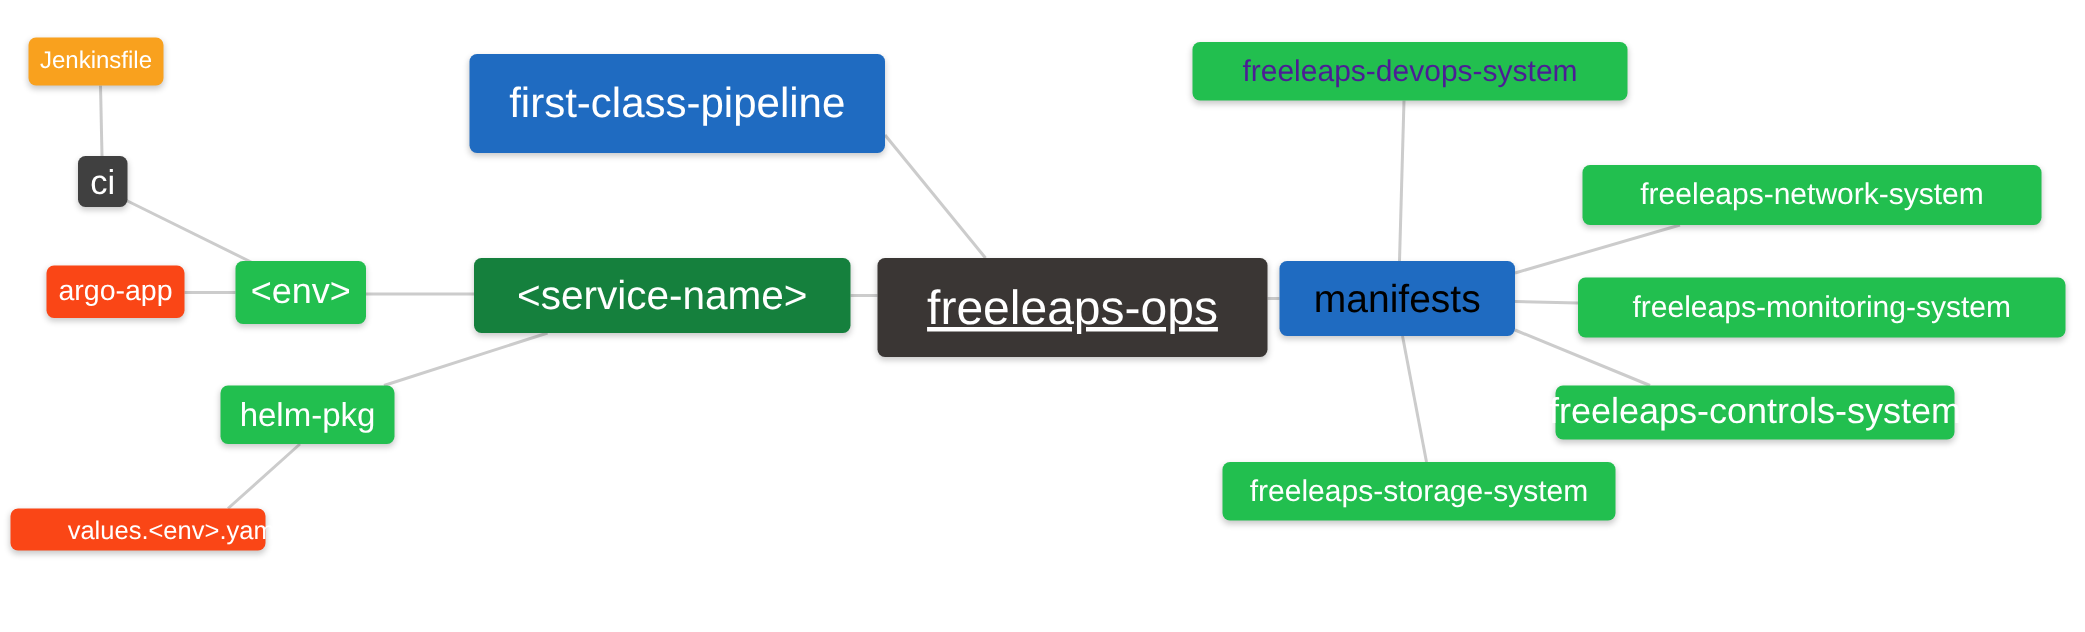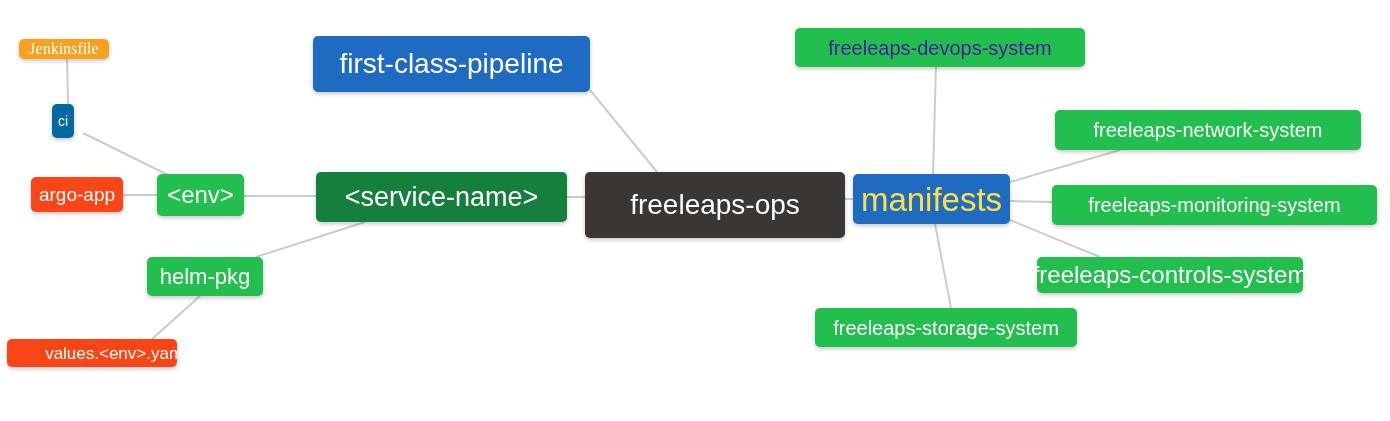--- a/index.html
+++ b/index.html
@@ -63,48 +63,48 @@
       <line x1="567" y1="197" x2="585" y2="197" stroke="#cccccc" stroke-width="2"></line>
       <line x1="590" y1="90" x2="657" y2="172" stroke="#cccccc" stroke-width="2"></line>
       <line x1="845" y1="199" x2="853" y2="199" stroke="#cccccc" stroke-width="2"></line>
       <line x1="933" y1="174" x2="936" y2="67" stroke="#cccccc" stroke-width="2"></line>
       <line x1="1010" y1="182" x2="1120" y2="150" stroke="#cccccc" stroke-width="2"></line>
       <line x1="1010" y1="201" x2="1052" y2="202" stroke="#cccccc" stroke-width="2"></line>
       <line x1="1010" y1="220" x2="1100" y2="257" stroke="#cccccc" stroke-width="2"></line>
       <line x1="935" y1="224" x2="951" y2="308" stroke="#cccccc" stroke-width="2"></line>
     </svg>
   <div class="node-layer">
-      <div class="node" style="left: 19px; top: 39px; width: 90px; height: 20px; font-size: 16px; background: rgb(249, 161, 30); color: rgb(255, 255, 255); font-family: Liberation Serif, serif;">
+      <div class="node" style="left: 19px; top: 25px; width: 90px; height: 32px; font-size: 16px; background: rgb(249, 161, 30); color: rgb(255, 255, 255);">
         <span>Jenkinsfile</span>
       </div>
-      <div class="node" style="left: 52px; top: 104px; width: 22px; height: 34px; font-size: 14px; background: #0369a1; color: rgb(255, 255, 255);">
+      <div class="node" style="left: 52px; top: 104px; width: 33px; height: 34px; font-size: 23px; background: #404040; color: rgb(255, 255, 255);">
         <span>ci</span>
       </div>
       <div class="node" style="left: 31px; top: 177px; width: 92px; height: 35px; font-size: 19px; background: rgb(250, 70, 22); color: rgb(255, 255, 255);">
         <span>argo-app</span>
       </div>
       <div class="node" style="left: 157px; top: 174px; width: 87px; height: 42px; font-size: 24px; background: rgb(34, 191, 79); color: rgb(255, 255, 255);">
         <span>&lt;env&gt;</span>
       </div>
       <div class="node" style="left: 147px; top: 257px; width: 116px; height: 39px; font-size: 22px; background: rgb(34, 191, 79); color: rgb(255, 255, 255);">
         <span>helm-pkg</span>
       </div>
       <div class="node" style="left: 7px; top: 339px; width: 170px; height: 28px; font-size: 17px; background: rgb(250, 70, 22); color: rgb(255, 255, 255); padding-left: 48px;">
         <span>values.&lt;env&gt;.yaml</span>
       </div>
-      <div class="node" style="left: 313px; top: 36px; width: 277px; height: 56px; font-size: 28px; background: rgb(31, 107, 193); color: rgb(255, 255, 255);">
+      <div class="node" style="left: 313px; top: 36px; width: 277px; height: 66px; font-size: 28px; background: rgb(31, 107, 193); color: rgb(255, 255, 255);">
         <span>first-class-pipeline</span>
       </div>
       <div class="node" style="left: 316px; top: 172px; width: 251px; height: 50px; font-size: 27px; background: #15803d; color: rgb(255, 255, 255);">
         <span>&lt;service-name&gt;</span>
       </div>
-      <div class="node" style="left: 585px; top: 172px; width: 260px; height: 66px; font-size: 28px; background: rgb(58, 54, 52); color: rgb(255, 255, 255);">
+      <div class="node" style="left: 585px; top: 172px; width: 260px; height: 66px; font-size: 32px; background: rgb(58, 54, 52); color: rgb(255, 255, 255); text-decoration: underline;">
         <span>freeleaps-ops</span>
       </div>
-      <div class="node" style="left: 853px; top: 174px; width: 157px; height: 50px; font-size: 33px; background: rgb(31, 107, 193); color: #fde047;">
+      <div class="node" style="left: 853px; top: 174px; width: 157px; height: 50px; font-size: 26px; background: rgb(31, 107, 193); color: #000000;">
         <span>manifests</span>
       </div>
       <div class="node" style="left: 795px; top: 28px; width: 290px; height: 39px; font-size: 20px; background: rgb(34, 191, 79); color: #4c1d95;">
         <span>freeleaps-devops-system</span>
       </div>
       <div class="node" style="left: 1055px; top: 110px; width: 306px; height: 40px; font-size: 20px; background: rgb(34, 191, 79); color: rgb(255, 255, 255);">
         <span>freeleaps-network-system</span>
       </div>
       <div class="node" style="left: 1052px; top: 185px; width: 325px; height: 40px; font-size: 20px; background: rgb(34, 191, 79); color: rgb(255, 255, 255);">
         <span>freeleaps-monitoring-system</span>

